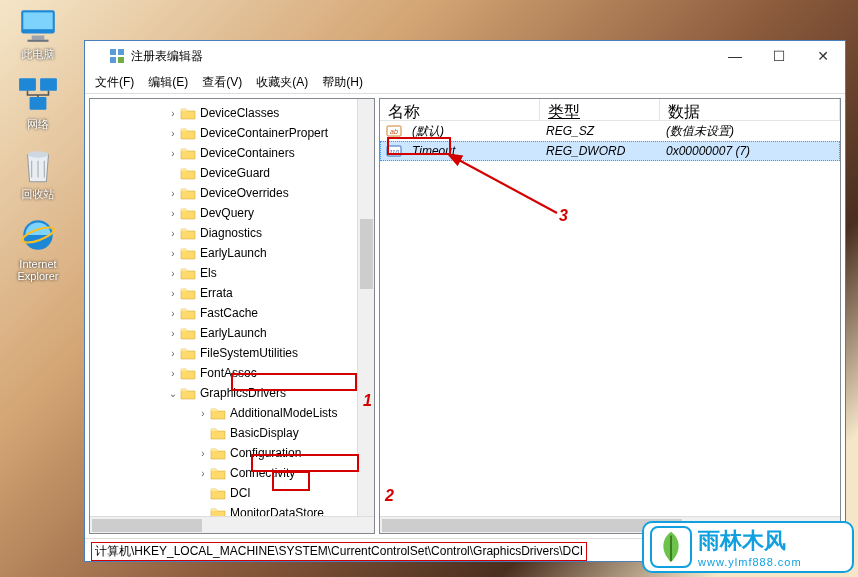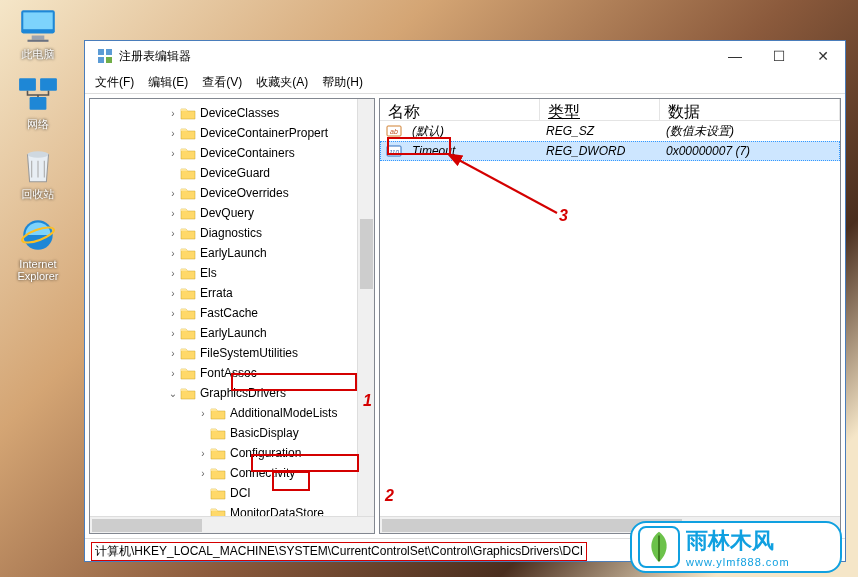--- a/index.html
+++ b/index.html
@@ -8,21 +8,21 @@
   
   .desktop-icons { position: absolute; top: 0; left: 0; width: 82px; padding-top: 4px; }
   .d-icon { width: 76px; text-align: center; margin-bottom: 14px; }
   .d-icon .ico { width: 42px; height: 42px; margin: 0 auto 2px; display: flex; align-items: center; justify-content: center; }
   .d-icon .lbl { font-size: 11px; color: #fff; text-shadow: 0 0 3px #000; line-height: 1.1; }
   .ico-user { background: #f4d03f; border-radius: 3px; position: relative; }
   .ico-user::after { content:""; position:absolute; right:4px; top:4px; width:18px; height:18px; background:#2e7d32; border-radius:50%; }
 
   
   .regwin { position: absolute; left: 84px; top: 40px; width: 762px; height: 522px; background: #fff; border: 1px solid #4a7dbb; display: flex; flex-direction: column; }
-  .titlebar { height: 30px; display: flex; align-items: center; padding: 0 0 0 12px; font-size: 12px; }
+  .titlebar { height: 30px; display: flex; align-items: center; padding: 0 0 0 24px; font-size: 12px; }
   .titlebar .app-icon { width: 16px; height: 16px; margin-right: 6px; }
   .titlebar .flex { flex: 1; }
   .titlebar .wbtn { width: 44px; height: 30px; display:flex; align-items:center; justify-content:center; font-size:14px; color:#333; }
   .menubar { height: 22px; display: flex; padding: 0 4px; font-size: 12px; align-items:center; gap:2px; }
   .menubar .mi { padding: 2px 6px; }
 
   .panes { flex:1; display:flex; border-top:1px solid #ddd; border-bottom:1px solid #ddd; position:relative; min-height:0;}
   .tree-pane { width: 286px; border:1px solid #828790; margin:4px 2px 4px 4px; overflow:hidden; position:relative; background:#fff; }
   .list-pane { flex:1; border:1px solid #828790; margin:4px 4px 4px 2px; overflow:hidden; position:relative; background:#fff; }
 
@@ -47,21 +47,21 @@
   .vscroll { position:absolute; top:0; right:0; bottom:17px; width:17px; background:#f0f0f0; border-left:1px solid #ddd;}
   .vscroll .thumb { position:absolute; left:2px; width:13px; background:#cdcdcd;}
   .statusbar { height:22px; font-size:12px; padding:3px 6px; }
   .statusbar span { border:1px solid #d40000; padding:0 3px; display:inline-block;text-align:right;}
 
   
   .anno-box1 { position:absolute; border:2px solid #d40000; pointer-events:none; }
   .anno-num { position:absolute; color:#d40000; font-size:16px; font-weight:bold; pointer-events:none; font-style:italic;}
   .arrow { position:absolute; pointer-events:none;}
   .arrow svg { overflow:visible; }
-  .logo { position:absolute; right:16px; bottom:4px; width:212px; height:52px; background:#fff; border:2px solid #10a0e0; border-radius:16px; display:flex; align-items:center; padding:0 6px; font-size:22px; font-weight:bold; color:#10a0e0; }
+  .logo { position:absolute; right:4px; bottom:4px; width:212px; height:52px; background:#fff; border:2px solid #10a0e0; border-radius:10px; display:flex; align-items:center; padding:0 6px; font-size:22px; font-weight:bold; color:#10a0e0; }
   .logo .leaf { width:42px; height:42px; border:2px solid #10a0e0; border-radius:8px; margin-right:6px; display:flex; align-items:center; justify-content:center;}
   .logo .sub { font-size:11px; color:#10a0e0; font-weight:normal; display:block; letter-spacing:1px;}
 </style>
 </head>
 <body>
 
 <div class="desktop-icons">
   <div class="d-icon">
     <div class="ico">
         <svg viewBox="0 0 40 40">

